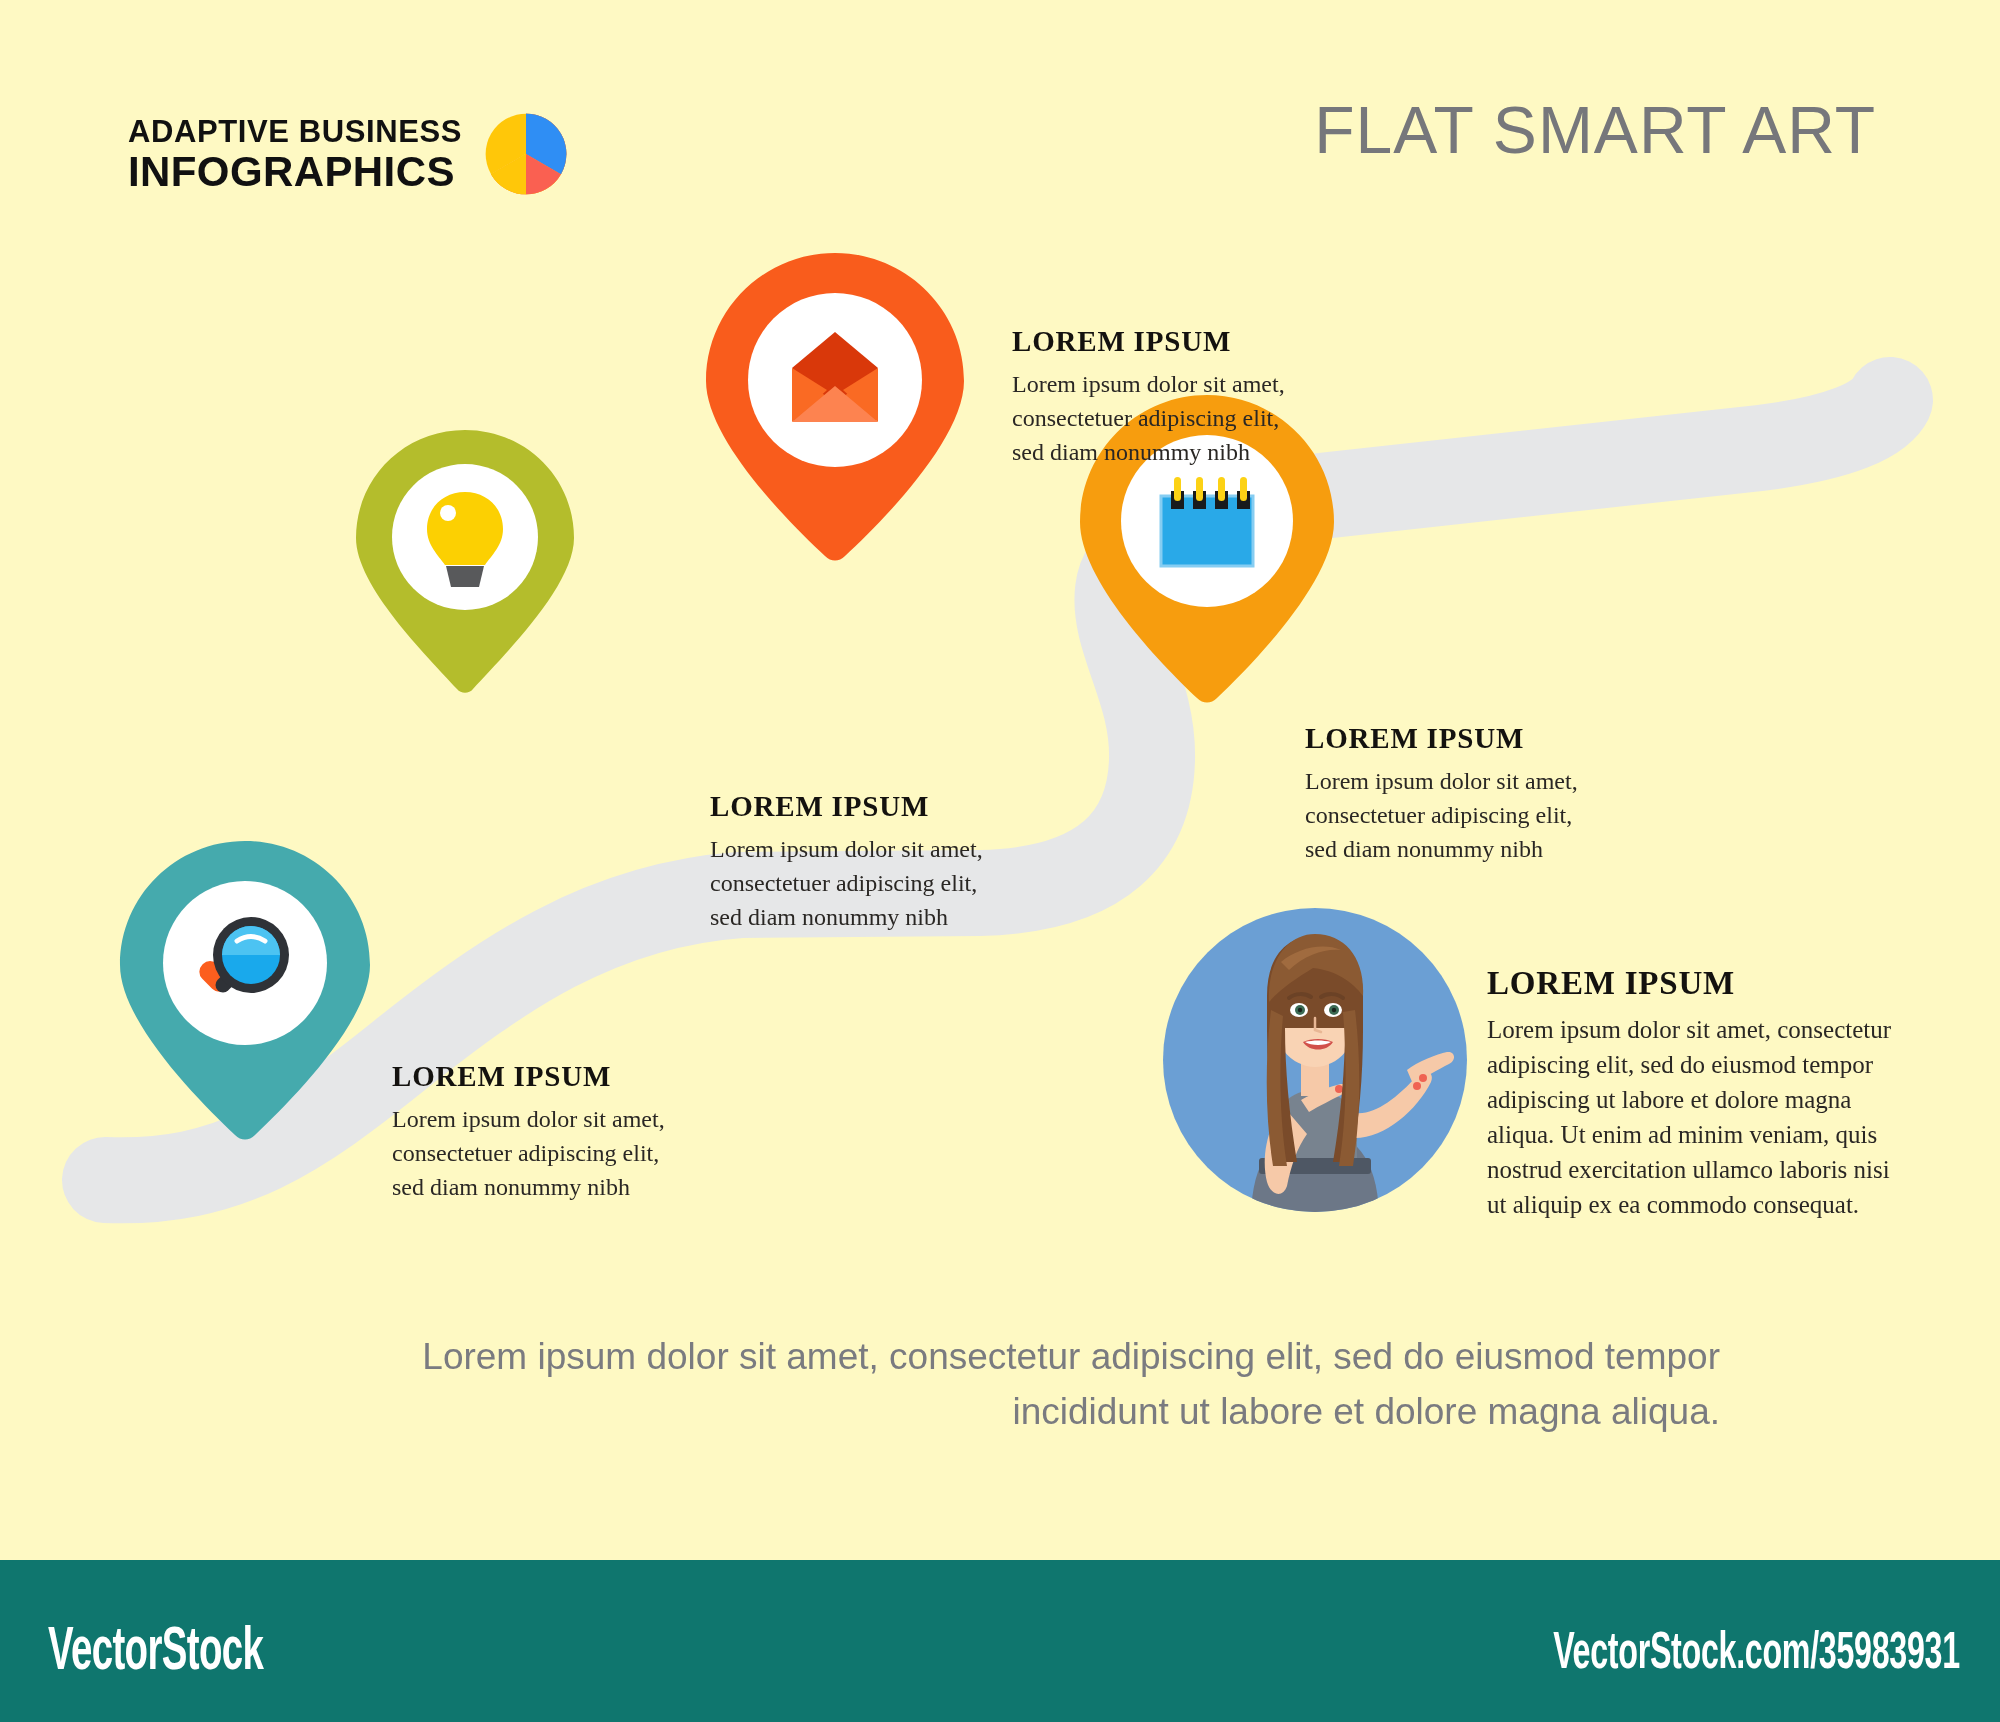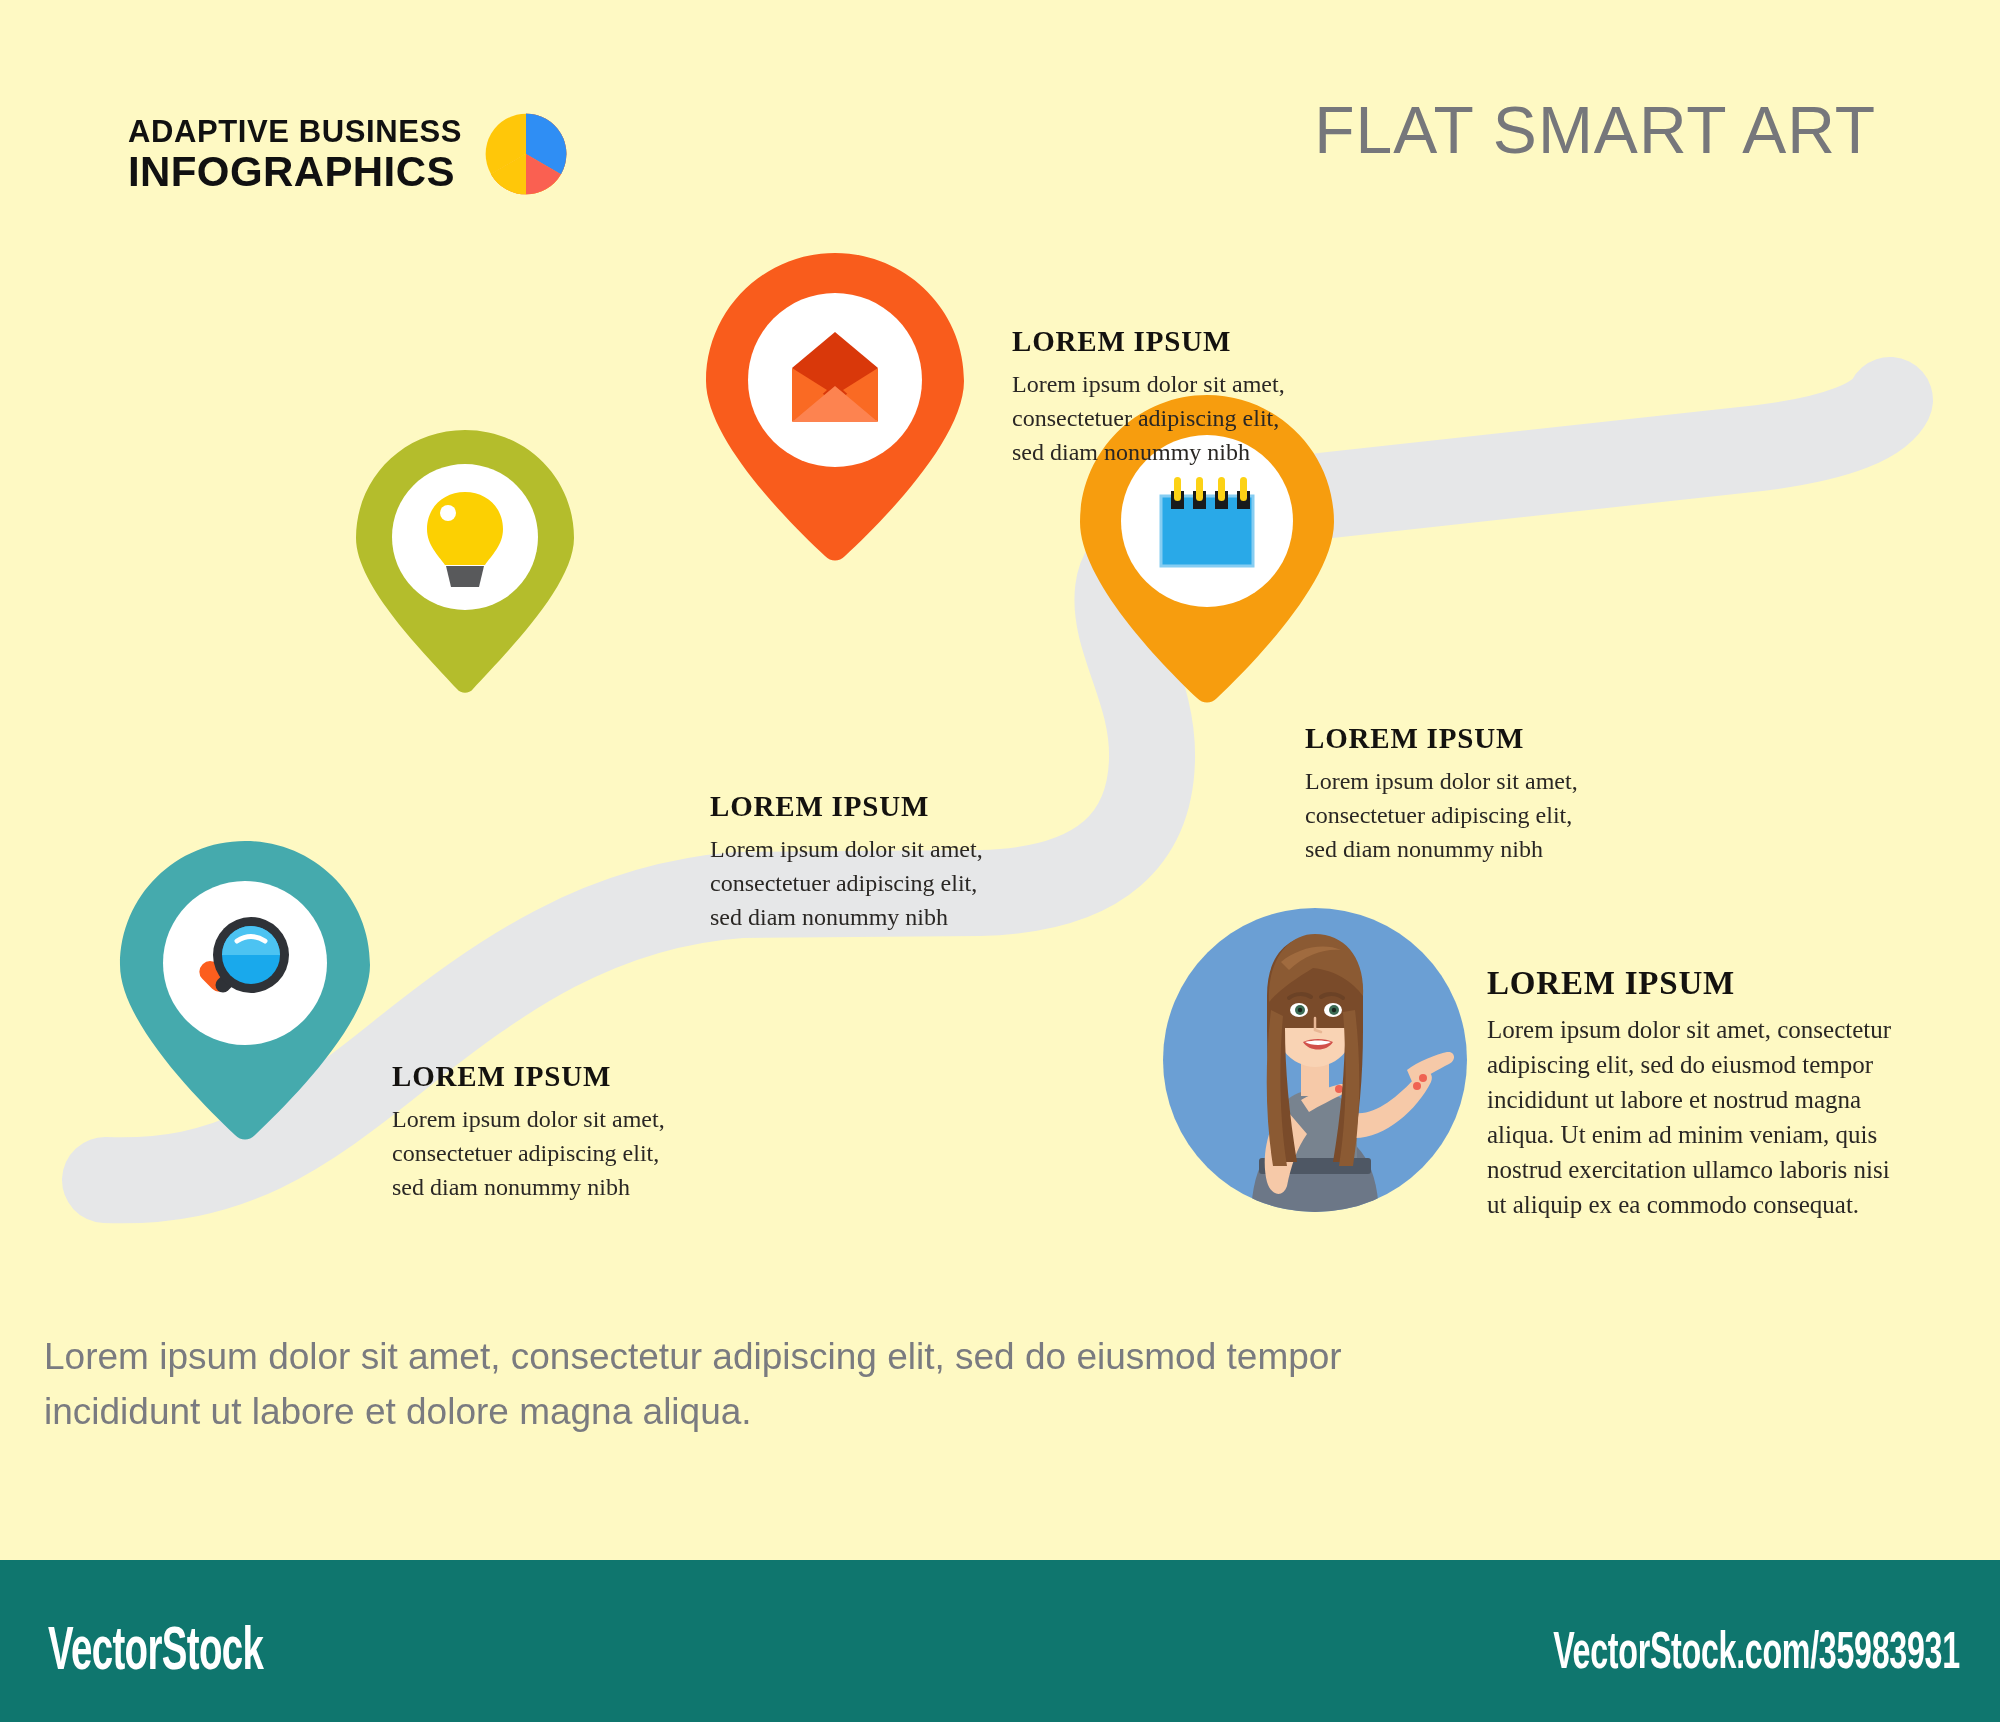--- a/index.html
+++ b/index.html
@@ -62,22 +62,22 @@
   .tblock.wide .thead{ font-size:33px; margin-bottom:10px; }
   .tblock.wide .tbody{ font-size:25px; line-height:1.40; }
 
   
   #avatar{ position:absolute; left:1155px; top:900px; width:320px; height:320px; }
   #avatar svg{ display:block; }
 
   
   #caption{
     position:absolute; left:0; top:1330px; width:1720px;
-    text-align:left; color:#7a7b80;
-    font-size:37px; line-height:1.48; font-weight:normal;padding-left:44px;
+    text-align:right; color:#7a7b80;
+    font-size:37px; line-height:1.48; font-weight:normal;
   }
   #caption div{ white-space:nowrap; }
 
   
   #footer{
     position:absolute; left:0; top:1560px; width:2000px; height:162px;
     background:#0f766e;
   }
   #footer-logo{
     position:absolute; left:48px; top:52px;
@@ -291,21 +291,21 @@
         <path d="M150 142 C158 140 168 140 176 142 C170 146 156 146 150 142 Z" fill="#ffffff"></path>
       </g>
     </svg>
   </div>
 
   <div class="tblock wide" style="left:1487px; top:965px;">
     <div class="thead">LOREM IPSUM</div>
     <div class="tbody">
       <div>Lorem ipsum dolor sit amet, consectetur</div>
       <div>adipiscing elit, sed do eiusmod tempor</div>
-      <div>incididunt ut labore et nostrud magna</div>
+      <div>adipiscing ut labore et dolore magna</div>
       <div>aliqua. Ut enim ad minim veniam, quis</div>
       <div>nostrud exercitation ullamco laboris nisi</div>
       <div>ut aliquip ex ea commodo consequat.</div>
     </div>
   </div>
 
   <div id="caption">
     <div>Lorem ipsum dolor sit amet, consectetur adipiscing elit, sed do eiusmod tempor</div>
     <div>incididunt ut labore et dolore magna aliqua.</div>
   </div>

